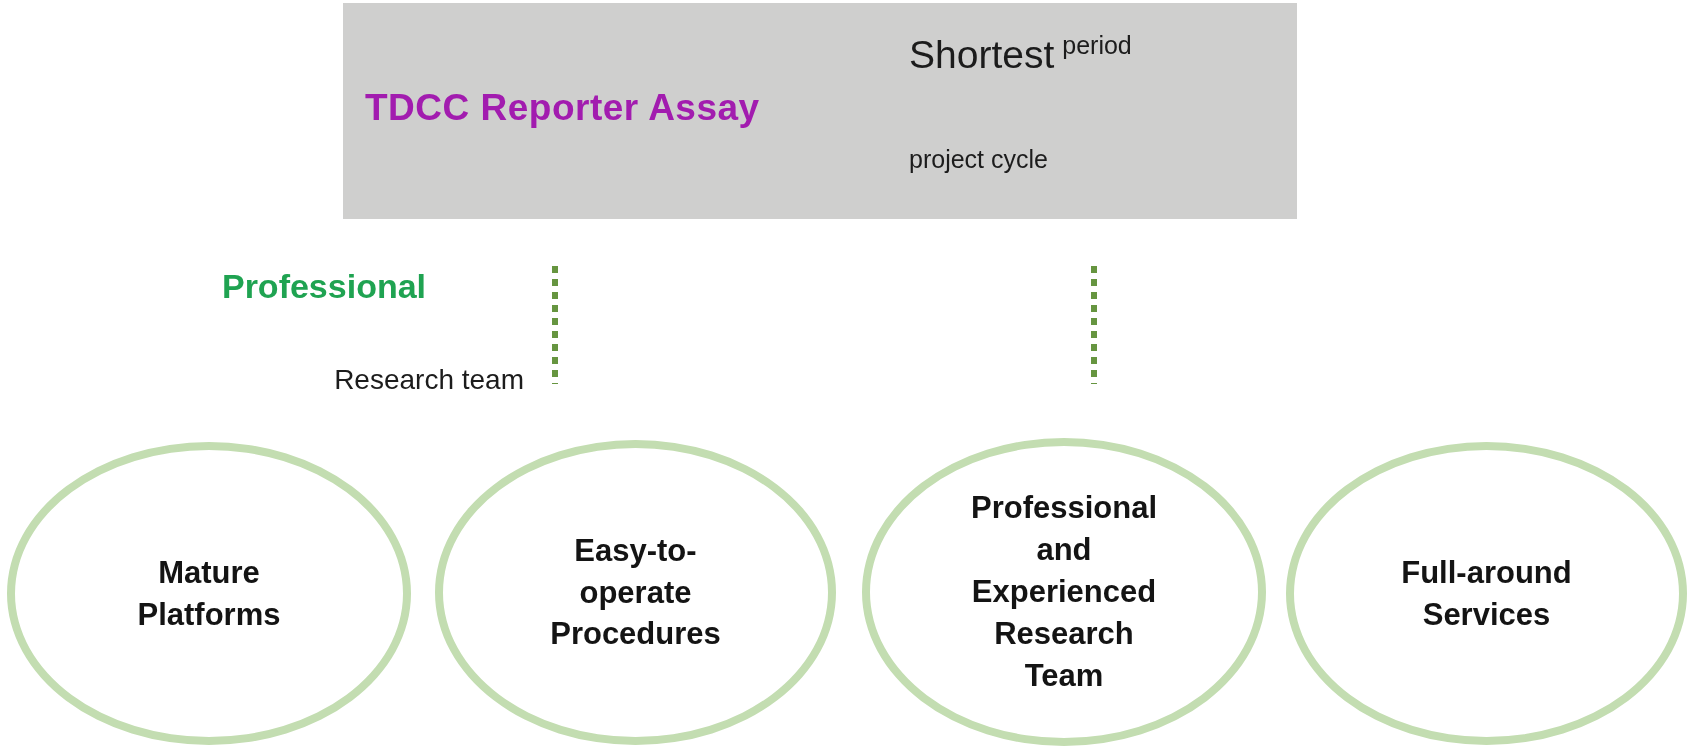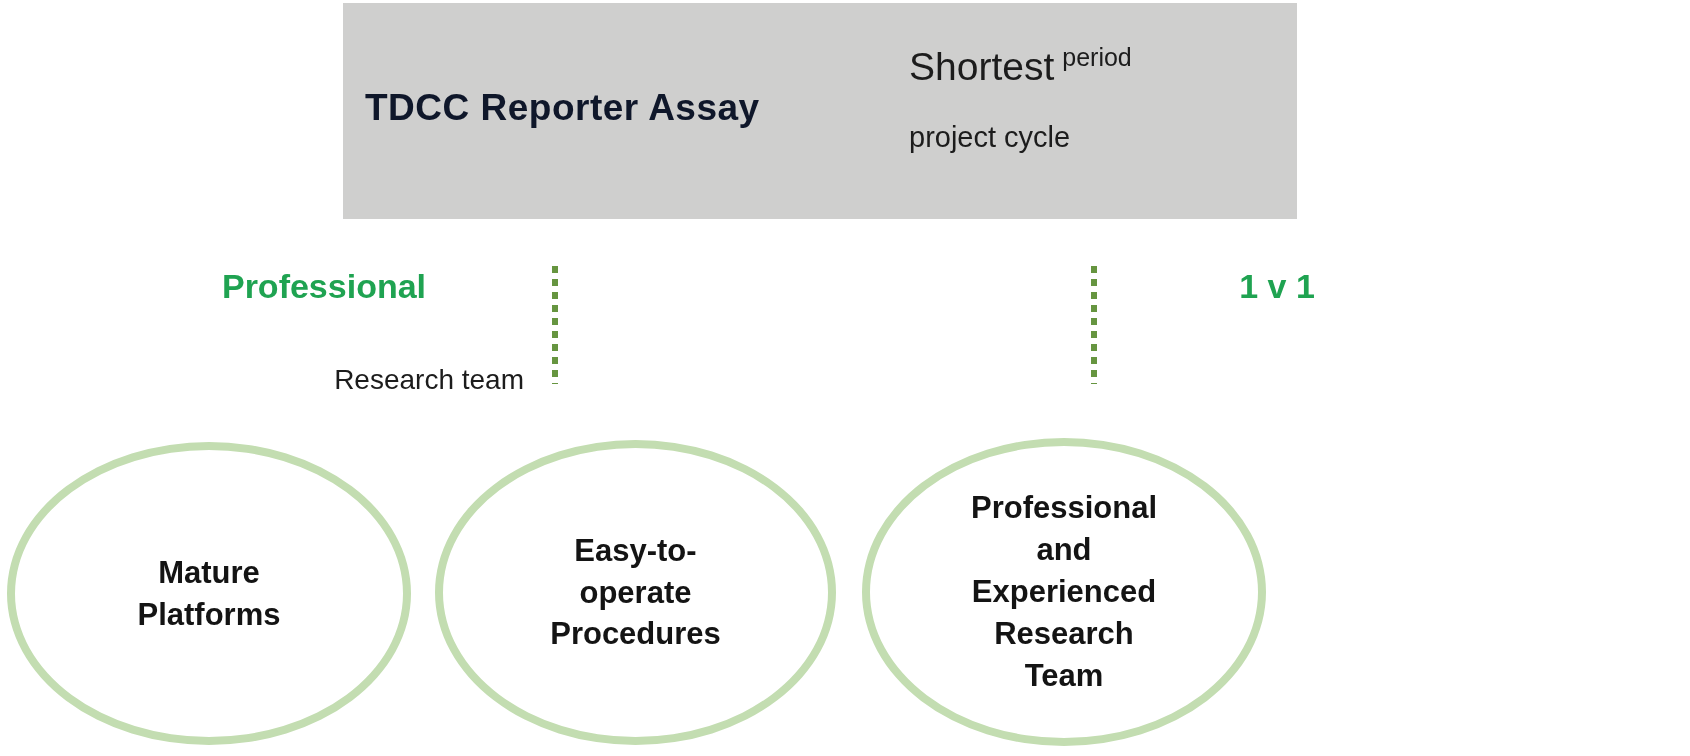--- a/index.html
+++ b/index.html
@@ -22,42 +22,42 @@
     left: 343px; top: 3px;
     width: 954px; height: 216px;
     background: #cfcfce;
   }
   .header-title {
     position: absolute;
     left: 22px; top: 84px;
     font-size: 37px;
     font-weight: bold;
     letter-spacing: 0.5px;
-    color: #0f172a;
+    color: #a21caf;
     white-space: nowrap;
   }
   .header-right {
     position: absolute;
-    left: 566px; top: 42px;
+    left: 566px; top: 30px;
     color: #1c1c1c;
   }
   .header-highlight {
     font-size: 39px;
     font-weight: normal;
     white-space: nowrap;
   }
   .header-highlight sup {
     font-size: 25px;
     vertical-align: super;
     line-height: 0;
     margin-left: 8px;
   }
   .header-subline {
-    font-size: 29px;
-    margin-top: 32px;
+    font-size: 25px;
+    margin-top: 68px;
     white-space: nowrap;
   }
 
   
   .feature-col {
     position: absolute;
     top: 264px;
     width: 400px;
     text-align: center;
   }
@@ -136,21 +136,20 @@
     <div class="heading">Professional</div>
     <div class="subtitle">Research team</div>
   </div>
 
   <div class="divider div-1"></div>
 
 
   <div class="divider div-2"></div>
 
   <div class="feature-col col-3">
-    <div class="heading">1 v 1</div>
   </div>
 
   <div class="oval oval-1">
     <div class="oval-label">Mature
 Platforms</div>
   </div>
 
   <div class="oval oval-2">
     <div class="oval-label">Easy-to-
 operate
@@ -158,14 +157,18 @@
   </div>
 
   <div class="oval oval-3">
     <div class="oval-label">Professional
 and
 Experienced
 Research
 Team</div>
   </div>
 
+  <div class="oval oval-4">
+    <div class="oval-label">Full-around
+Services</div>
+  </div>
 
 </div>
 
 </body></html>

